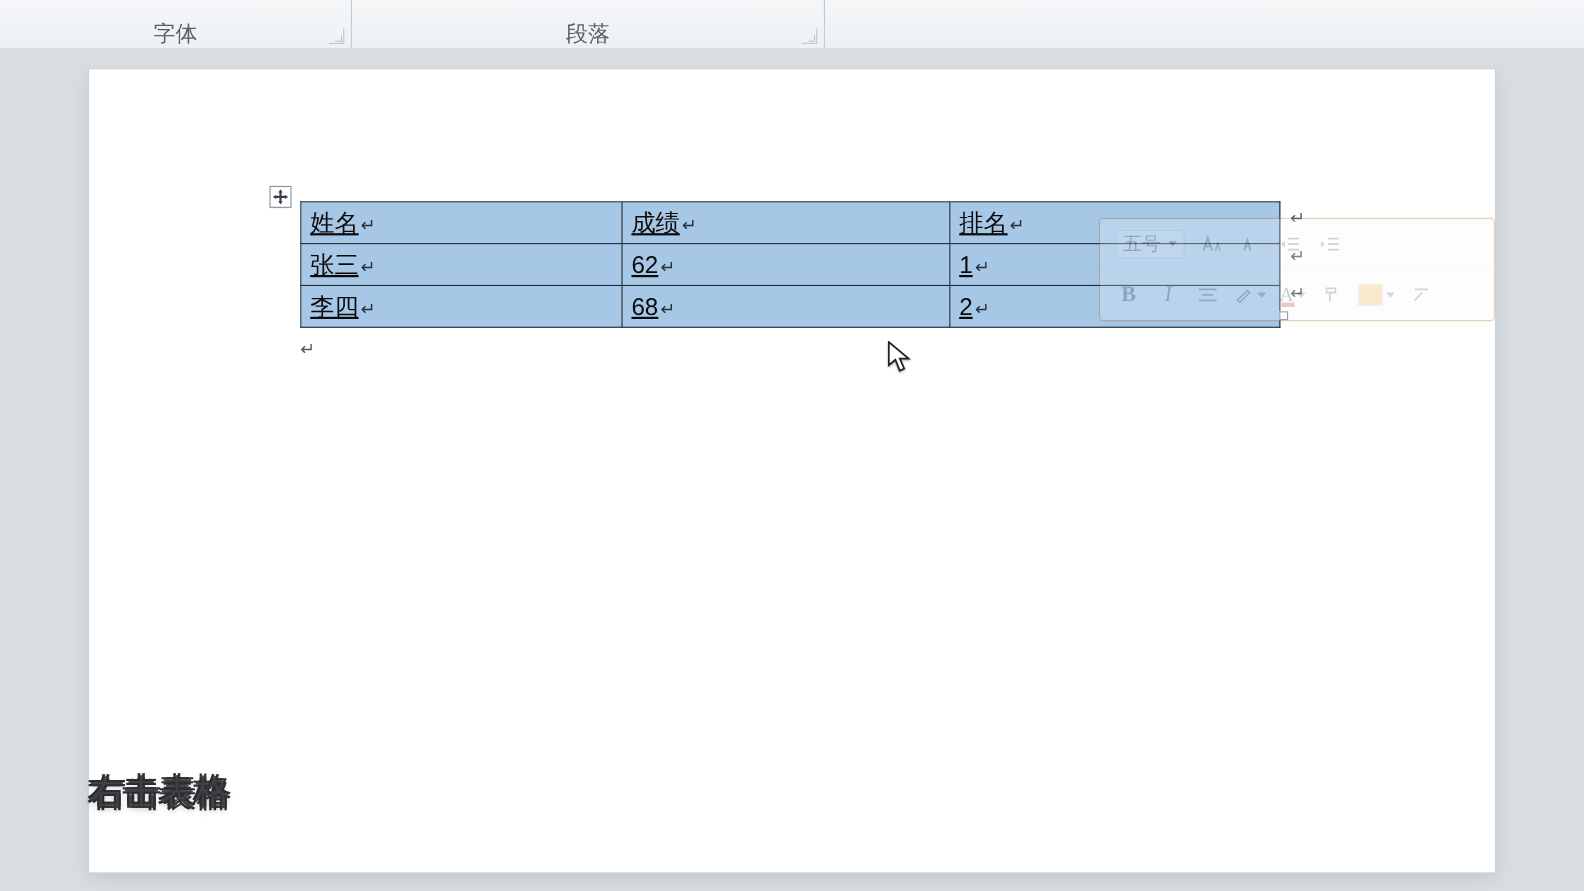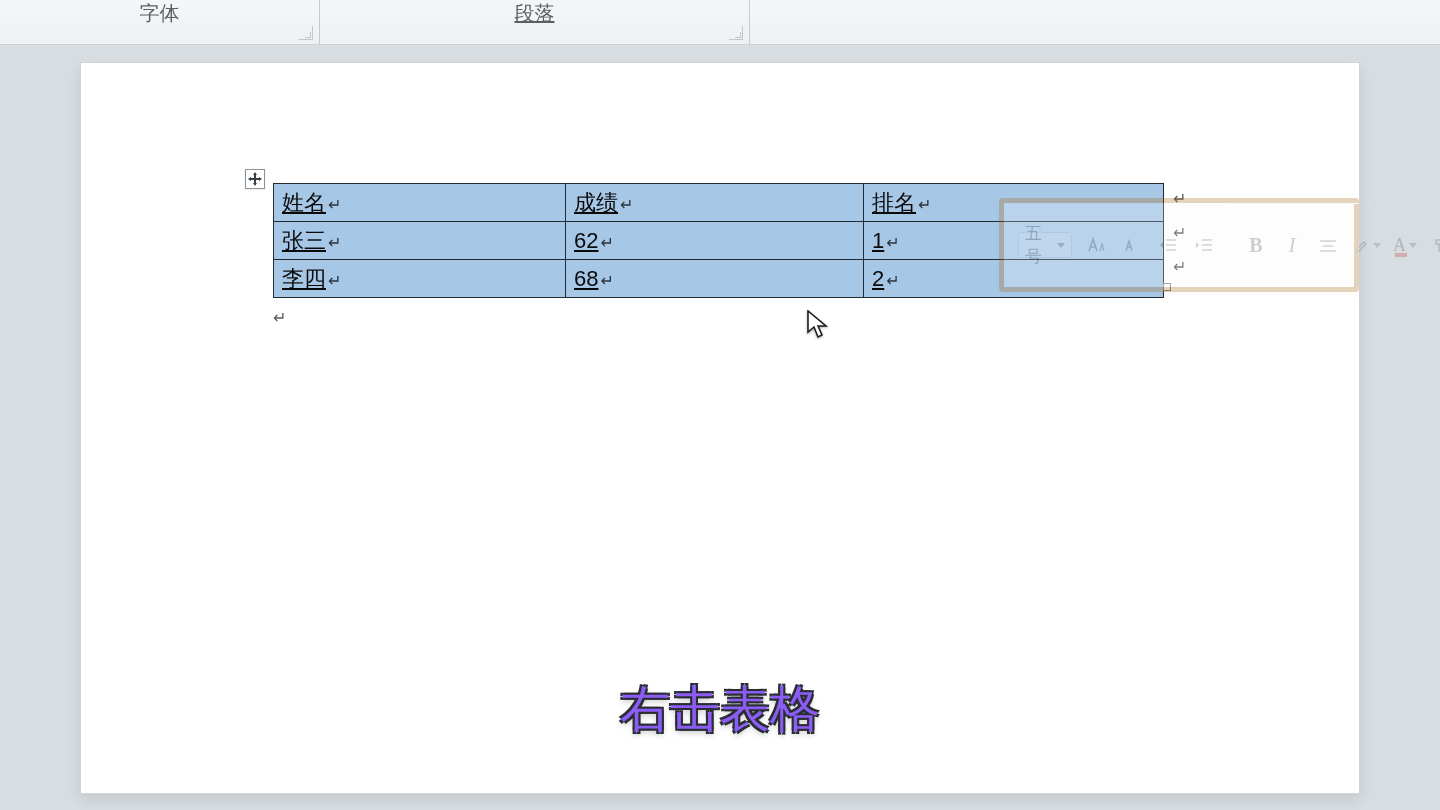--- a/index.html
+++ b/index.html
@@ -8,37 +8,37 @@
 
   
   .ribbon {
     position: absolute; top: 0; left: 0; right: 0; height: 45px;
     background: linear-gradient(#f4f6f8, #eef1f4);
     border-bottom: 1px solid #c9d0d6;
     display: flex;
   }
   .ribbon-group {
     position: relative; height: 100%;
-    display: flex; align-items: flex-start; justify-content: center;
+    display: flex; align-items: flex-end; justify-content: center;
     border-right: 1px solid #c3cad1;
     color: #5a5f64; font-size: 20px;
   }
   .ribbon-group .launcher {
     position: absolute; right: 6px; bottom: 4px;
     width: 14px; height: 14px;
     border: 1px solid #9aa4ad; border-top: none; border-left: none;
     opacity: .55;
   }
   .ribbon-group .launcher::after {
     content: ""; position: absolute; right: 1px; bottom: 1px;
     width: 5px; height: 5px; border-right: 1px solid #9aa4ad; border-bottom: 1px solid #9aa4ad;
     transform: rotate(0deg);
   }
   .rg-font  { width: 320px; }
-  .rg-para  { width: 430px; text-decoration: underline; }
+  .rg-para  { width: 430px; }
   .rg-style { flex: 1; border-right: none; }
 
   
   .doc-wrap {
     position: absolute; top: 45px; left: 0; right: 0; bottom: 0;
     background: #d8dde1;
     padding-top: 18px;
   }
   .page {
     position: relative;
@@ -84,23 +84,23 @@
   }
   .after-para {
     margin-top: 10px; font-size: 16px; color: #2b2f33; opacity:.8;
   }
 
   
   .mini-toolbar {
     position: absolute; top: 135px; left: 918px;
     width: 360px; height: 94px;
     background: rgba(248,249,251,.85);
-    border: 5px solid #a16207; border-radius: 4px;
+    border: 1px solid #a16207; border-radius: 4px;
     box-shadow: 0 3px 10px rgba(0,0,0,.06);
-    display: flex; flex-direction: row;
+    display: flex; flex-direction: column;
     opacity: .28;
     font-size: 17px; color: #4a5056;
   }
   .mini-row { flex:1; display:flex; align-items:center; gap:12px; padding: 0 14px; }
   .mini-row + .mini-row { border-top: 1px solid #e2e6ea; }
   .mi { display:inline-flex; align-items:center; justify-content:center; min-width:24px; height:26px; border-radius:3px; }
   .mi.size-box { min-width:54px; height:26px; border:1px solid #c7ced4; background:#fff; padding:0 6px; gap:4px; }
   .mi .caret { width:0;height:0;border-left:4px solid transparent;border-right:4px solid transparent;border-top:5px solid #6a7178; margin-left:3px;}
   .mi.indent svg, .mi svg { display:block; }
   .mi.bold   { font-weight:700; font-family:"Times New Roman",serif; font-size:20px; }
@@ -112,23 +112,22 @@
   
   .cursor {
     position: absolute;
     pointer-events: none;
   }
   .cursor svg { filter: drop-shadow(0 1px 1px rgba(0,0,0,.35)); }
 
   
   .caption {
     position: absolute; left: 0; right: 0; bottom: 50px;
-    text-align: center;
-    font-size: 50px; font-weight: 500;
-    color: #8b5cf6;
+    font-size: 32px; font-weight: 500;
+    color: #404040;
     text-shadow:
       -2px -2px 0 #2a2e33, 2px -2px 0 #2a2e33,
       -2px  2px 0 #2a2e33, 2px  2px 0 #2a2e33,
       0 3px 6px rgba(0,0,0,.35);
     pointer-events: none;
   }
 </style>
 </head>
 <body>
 

